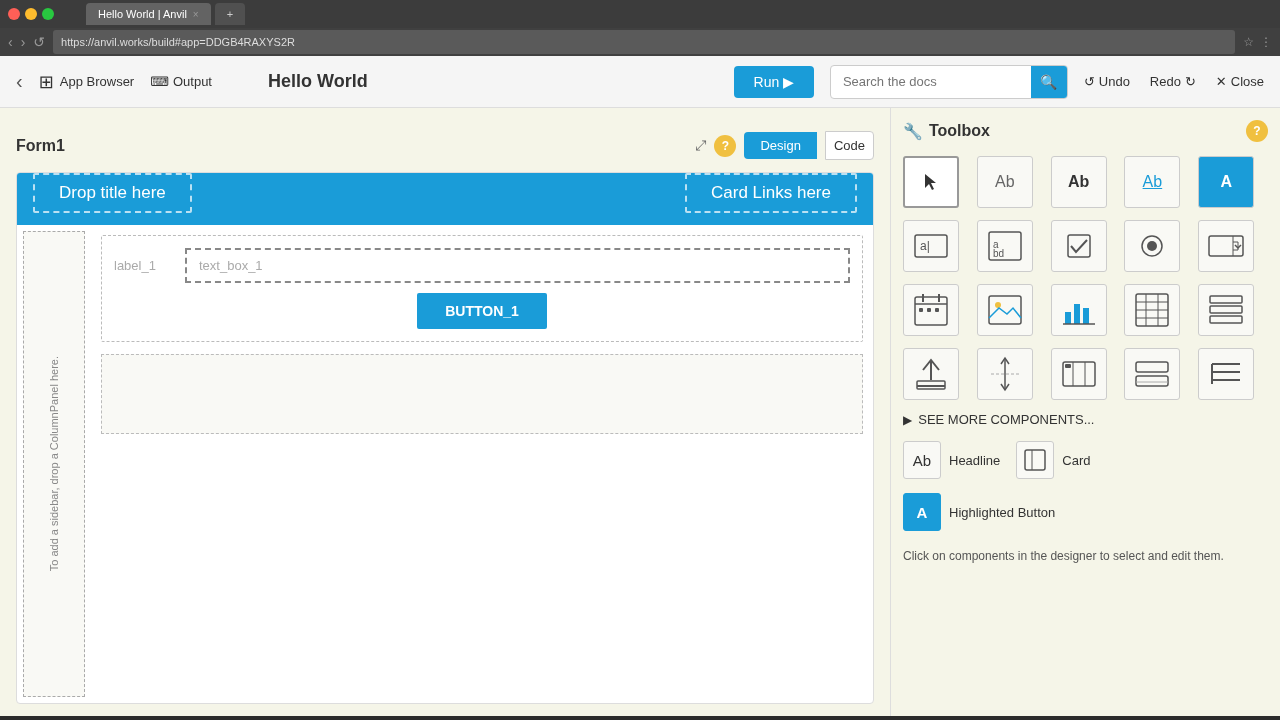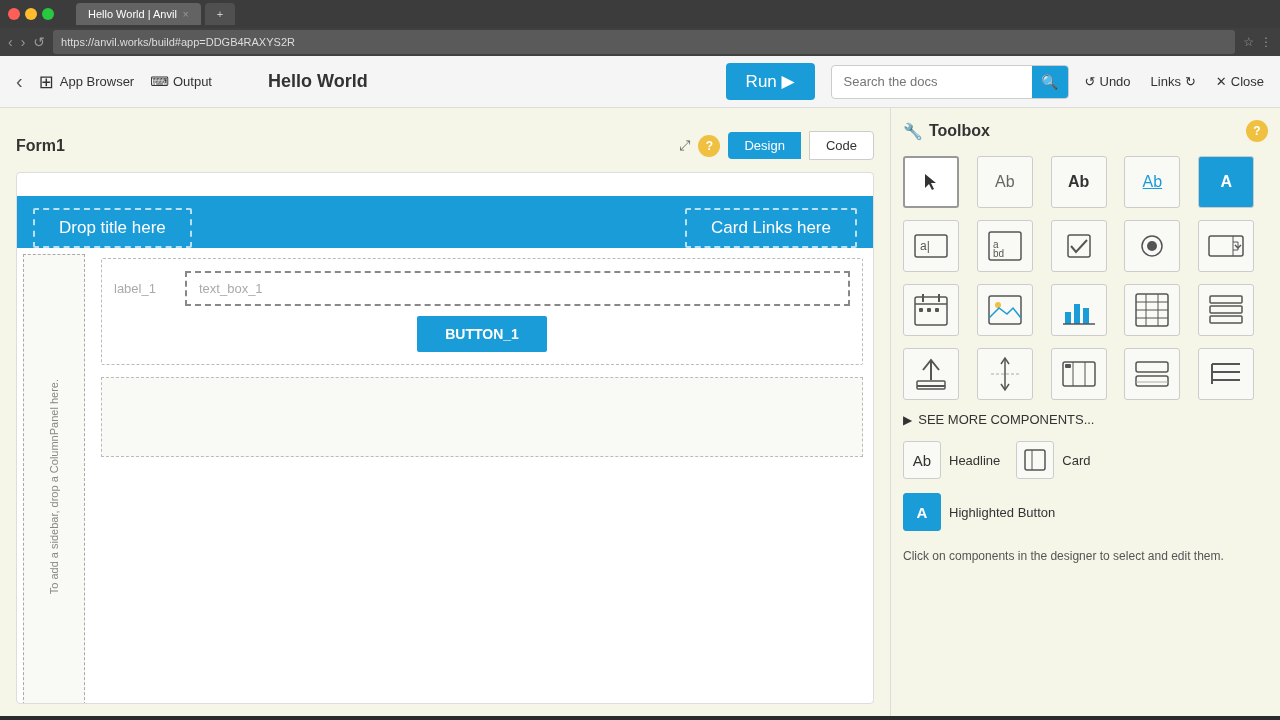--- a/index.html
+++ b/index.html
@@ -5,21 +5,21 @@
     * { box-sizing: border-box; margin: 0; padding: 0; }
     body { font-family: -apple-system, BlinkMacSystemFont, 'Segoe UI', sans-serif; background: #2b2b2b; width: 1280px; height: 720px; overflow: hidden; }
 
     
     .browser-bar {
       height: 28px;
       background: #3c3c3c;
       display: flex;
       align-items: center;
       padding: 0 8px;
-      gap: 14px;
+      gap: 24px;
     }
     .browser-dots { display: flex; gap: 5px; }
     .browser-dot { width: 12px; height: 12px; border-radius: 50%; }
     .dot-red { background: #ff5f57; }
     .dot-yellow { background: #febc2e; }
     .dot-green { background: #28c840; }
     .tab-bar { display: flex; align-items: center; margin-left: 8px; gap: 4px; }
     .tab { background: #505050; color: #ccc; font-size: 11px; padding: 3px 12px; border-radius: 4px 4px 0 0; height: 22px; display: flex; align-items: center; gap: 6px; }
     .tab.active { background: #636363; color: #fff; }
     .tab-close { font-size: 10px; color: #999; cursor: pointer; }
@@ -66,21 +66,21 @@
       display: flex; align-items: center; gap: 4px;
       color: #333; font-size: 13px; cursor: pointer;
     }
     .app-title { font-size: 18px; font-weight: 600; color: #333; margin: 0 auto 0 40px; }
     .run-btn {
       background: #1a9cd8;
       color: white;
       border: none;
       border-radius: 4px;
       padding: 8px 20px;
-      font-size: 17px;
+      font-size: 14px;
       cursor: pointer;
       display: flex;
       align-items: center;
       gap: 6px;
     }
     .search-bar {
       display: flex;
       align-items: center;
       background: white;
       border: 1px solid #ccc;
@@ -141,38 +141,37 @@
       width: 22px; height: 22px; border-radius: 50%;
       background: #f0c040; color: white; font-size: 12px; font-weight: bold;
       display: flex; align-items: center; justify-content: center; cursor: pointer;
     }
     .tab-design {
       background: #1a9cd8; color: white; border: none;
       padding: 6px 16px; font-size: 13px; cursor: pointer; border-radius: 4px 0 0 4px;
     }
     .tab-code {
       background: white; color: #333; border: 1px solid #ccc;
-      padding: 6px 16px; font-size: 13px; cursor: pointer; border-radius: 0 4px 4px 0;
+      padding: 6px 8px; font-size: 13px; cursor: pointer; border-radius: 0 4px 4px 0;
     }
 
     
     .canvas {
       background: white;
       border: 1px solid #ddd;
       border-radius: 4px;
       overflow: hidden;
     }
     .canvas-nav {
       background: #1a9cd8;
       height: 52px;
       display: flex;
-      align-items: flex-end;
+      align-items: flex-start;
       padding: 0 16px;
       justify-content: space-between;
-      margin-top: 23px;
     }
     .drop-title-area {
       border: 2px dashed rgba(255,255,255,0.7);
       padding: 8px 24px;
       color: white;
       font-size: 17px;
       font-weight: 500;
       cursor: pointer;
       border-radius: 2px;
     }
@@ -421,21 +420,21 @@
     <button class="search-icon-btn">
       <span>🔍</span>
     </button>
   </div>
   <div class="header-actions">
     <button class="undo-btn">
       <span>↺</span>
       <span>Undo</span>
     </button>
     <button class="redo-btn">
-      <span>Links</span>
+      <span>Redo</span>
       <span>↻</span>
     </button>
     <button class="close-btn">
       <span>✕</span>
       <span>Close</span>
     </button>
   </div>
 </div>
 
 <div class="main-layout">

